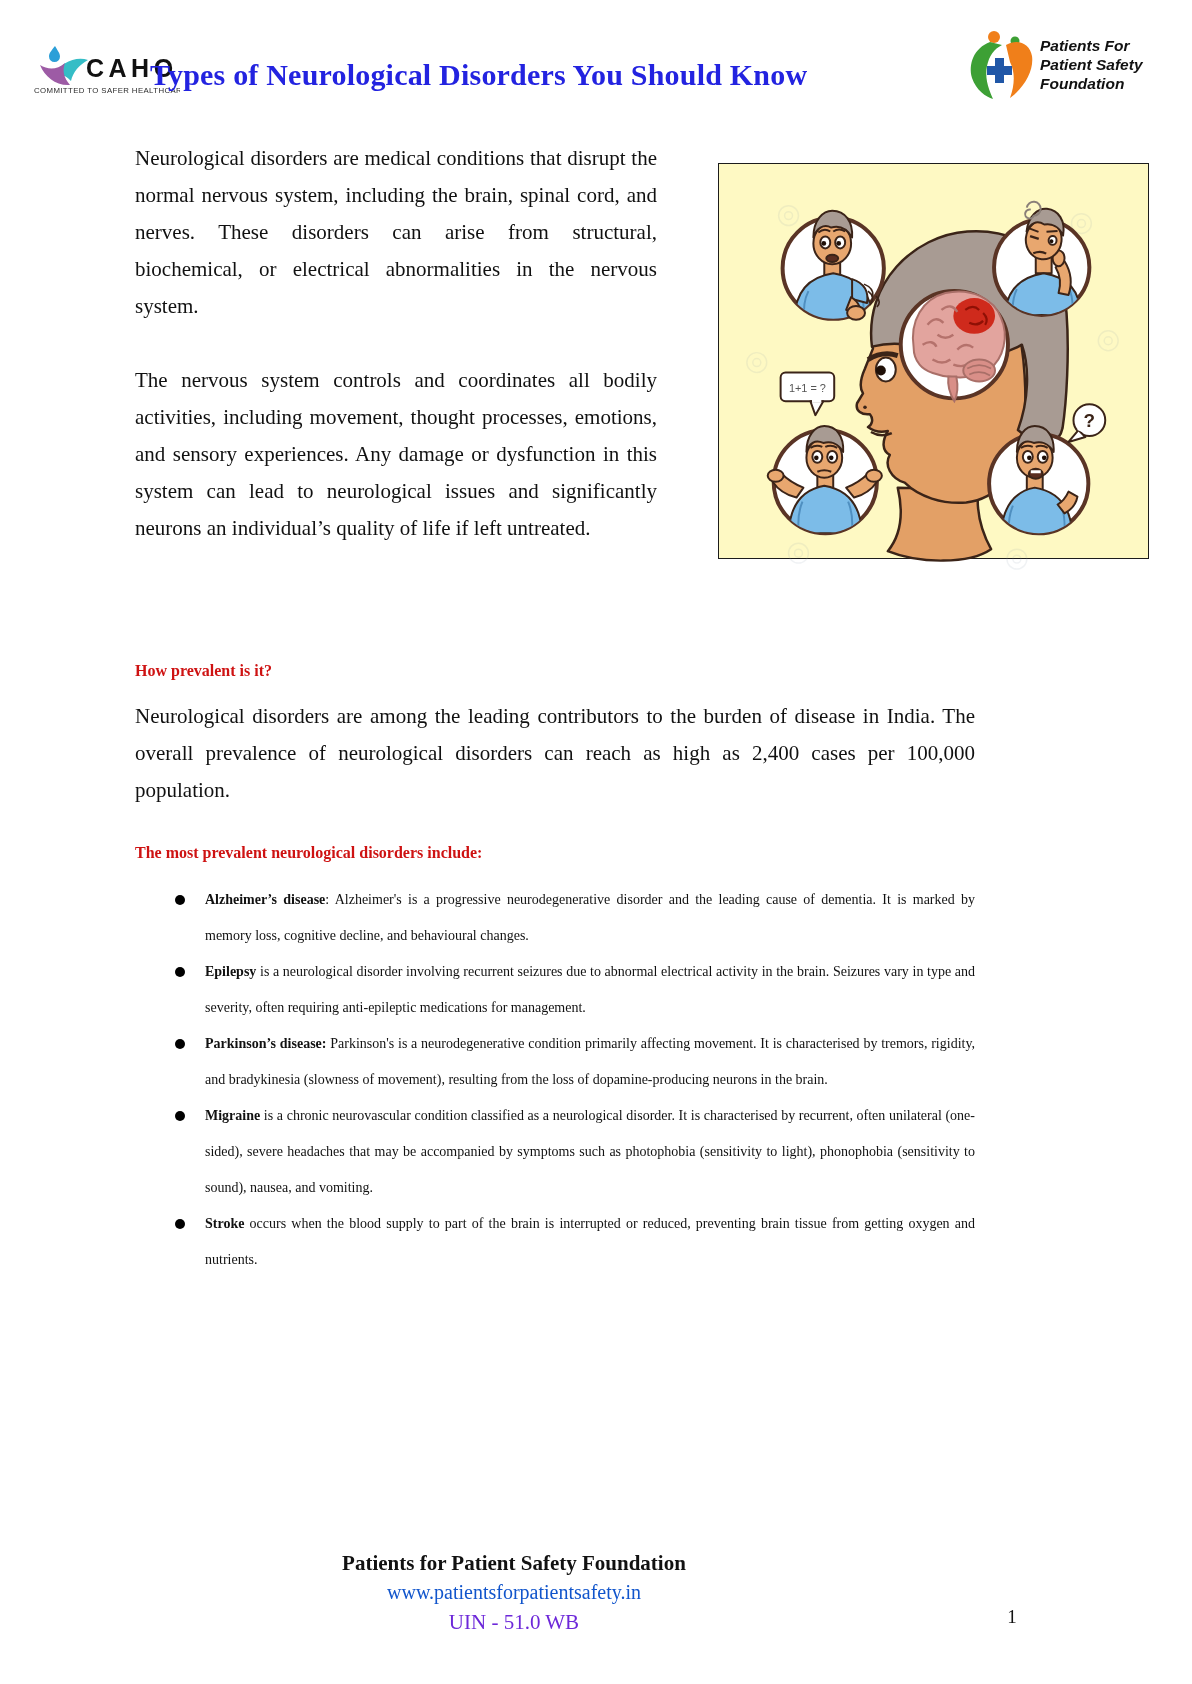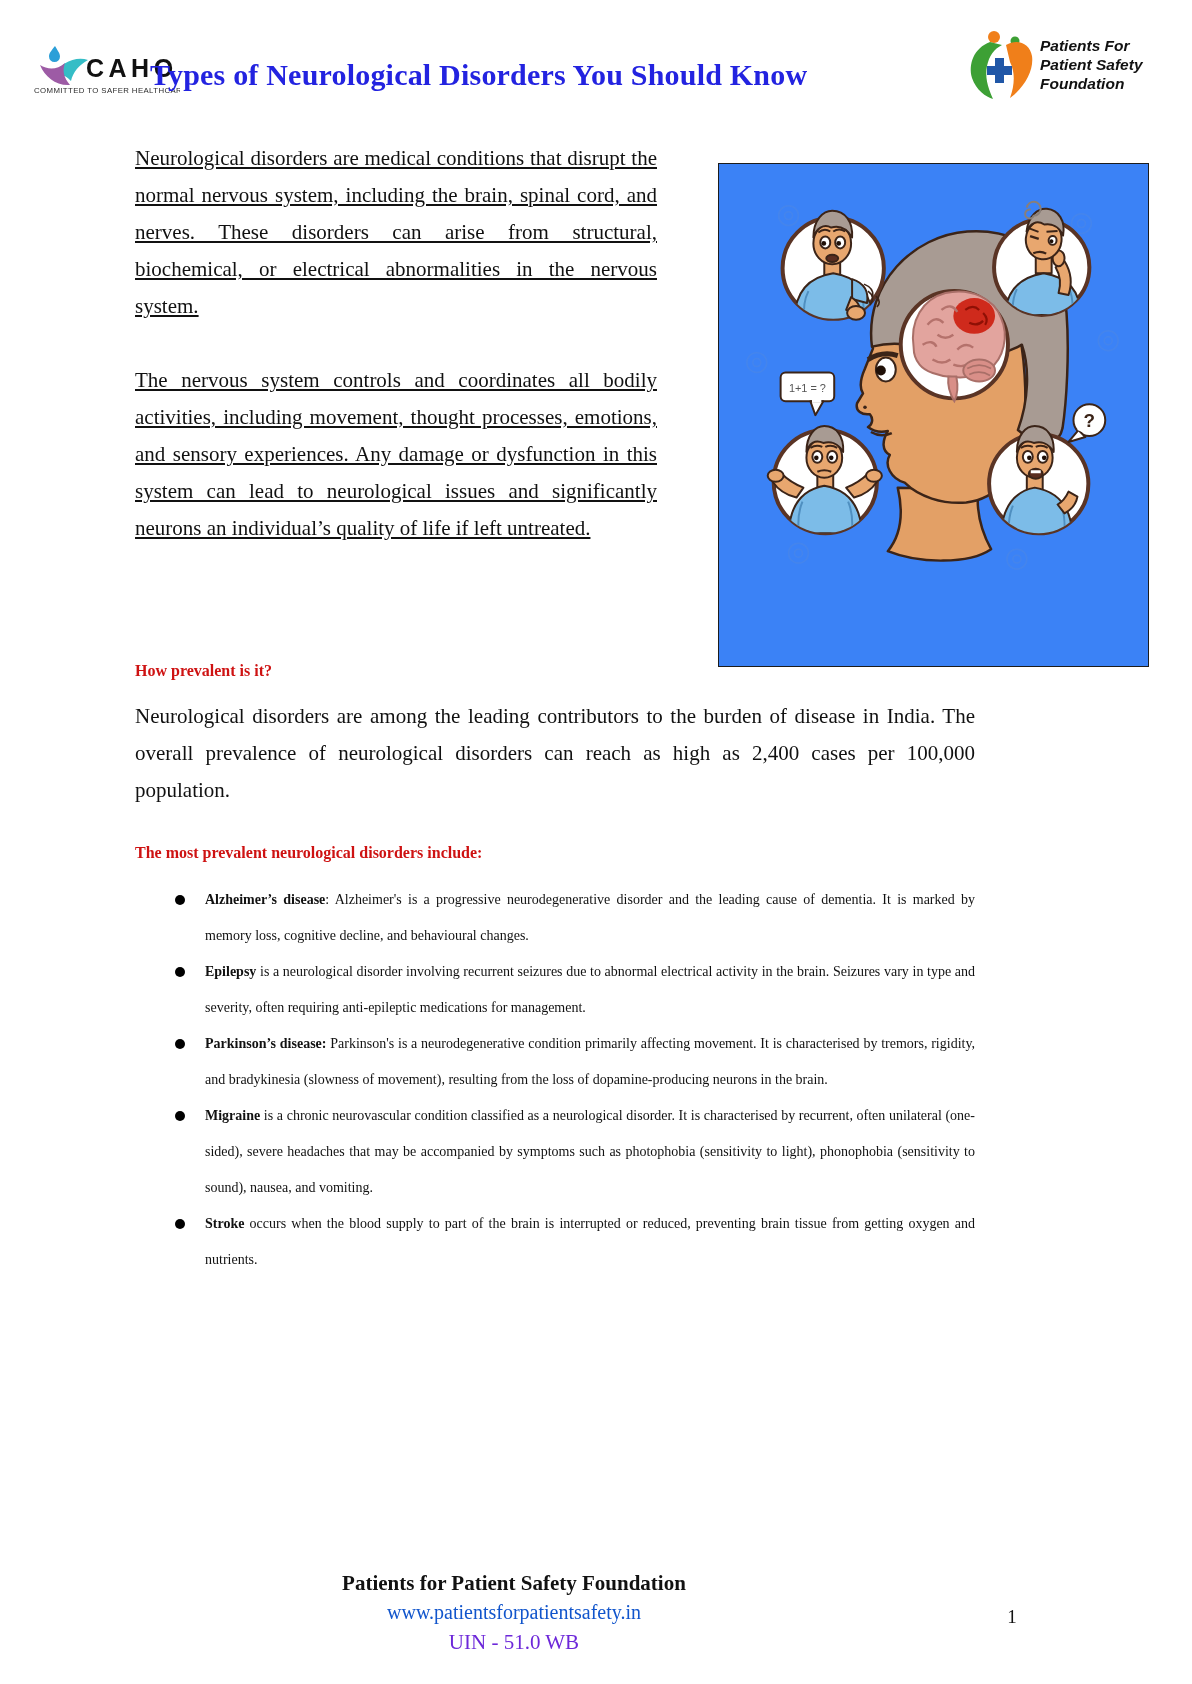--- a/index.html
+++ b/index.html
@@ -15,43 +15,43 @@
   .caho-logo{position:absolute;left:30px;top:44px;width:150px;height:52px;}
   .pfpsf-logo{position:absolute;left:960px;top:26px;width:200px;height:84px;}
   .doc-title{
     position:absolute;left:150px;top:58px;width:760px;
     text-align:left;font-size:30px;font-weight:bold;color:var(--title-blue);
     letter-spacing:.2px;
   }
 
   
   .intro-text{position:absolute;left:135px;top:140px;width:522px;
-    font-size:21px;line-height:37px;text-align:justify;text-decoration:underline;}
+    font-size:21px;line-height:37px;text-align:justify;}
   .intro-text p{margin:0 0 37px 0;}
-  .illus-frame{position:absolute;left:718px;top:163px;width:431px;height:504px;
-    border:1.5px solid #1c1c1c;background:#3b82f6;box-sizing:border-box;}
+  .illus-frame{position:absolute;left:718px;top:163px;width:431px;height:396px;
+    border:1.5px solid #1c1c1c;background:#fef9c3;box-sizing:border-box;}
   .illus-frame svg{display:block;}
 
   
   .red-heading{position:absolute;left:135px;width:840px;
     font-size:16px;font-weight:bold;color:var(--heading-red);}
   .h-prevalence{top:662px;}
   .h-disorders{top:844px;}
   .prevalence-body{position:absolute;left:135px;top:698px;width:840px;
     font-size:21px;line-height:37px;text-align:justify;}
 
   .disorder-list{position:absolute;left:135px;top:882px;width:840px;}
   .bullet-item{display:flex;align-items:flex-start;}
   .bullet-dot{flex:0 0 30px;margin-left:40px;padding-top:13px;}
   .bullet-dot i{display:block;width:10px;height:10px;border-radius:50%;background:#000;}
   .bullet-text{flex:1;font-size:14px;line-height:36px;text-align:justify;}
   .bullet-text b{font-weight:bold;}
 
   
-  .footer{position:absolute;left:0;top:1549px;width:1028px;text-align:center;line-height:29px;margin-top:20px;}
+  .footer{position:absolute;left:0;top:1549px;width:1028px;text-align:center;line-height:29px;}
   .footer .org{font-size:21px;font-weight:bold;}
   .footer .flink{font-size:20px;color:var(--link-blue);cursor:pointer;}
   .footer .uin{font-size:21px;color:#6d28d9;}
   .page-number{position:absolute;left:1000px;top:1606px;width:24px;text-align:center;font-size:19px;}
 </style>
 </head>
 <body>
 
 <div class="page">
 

